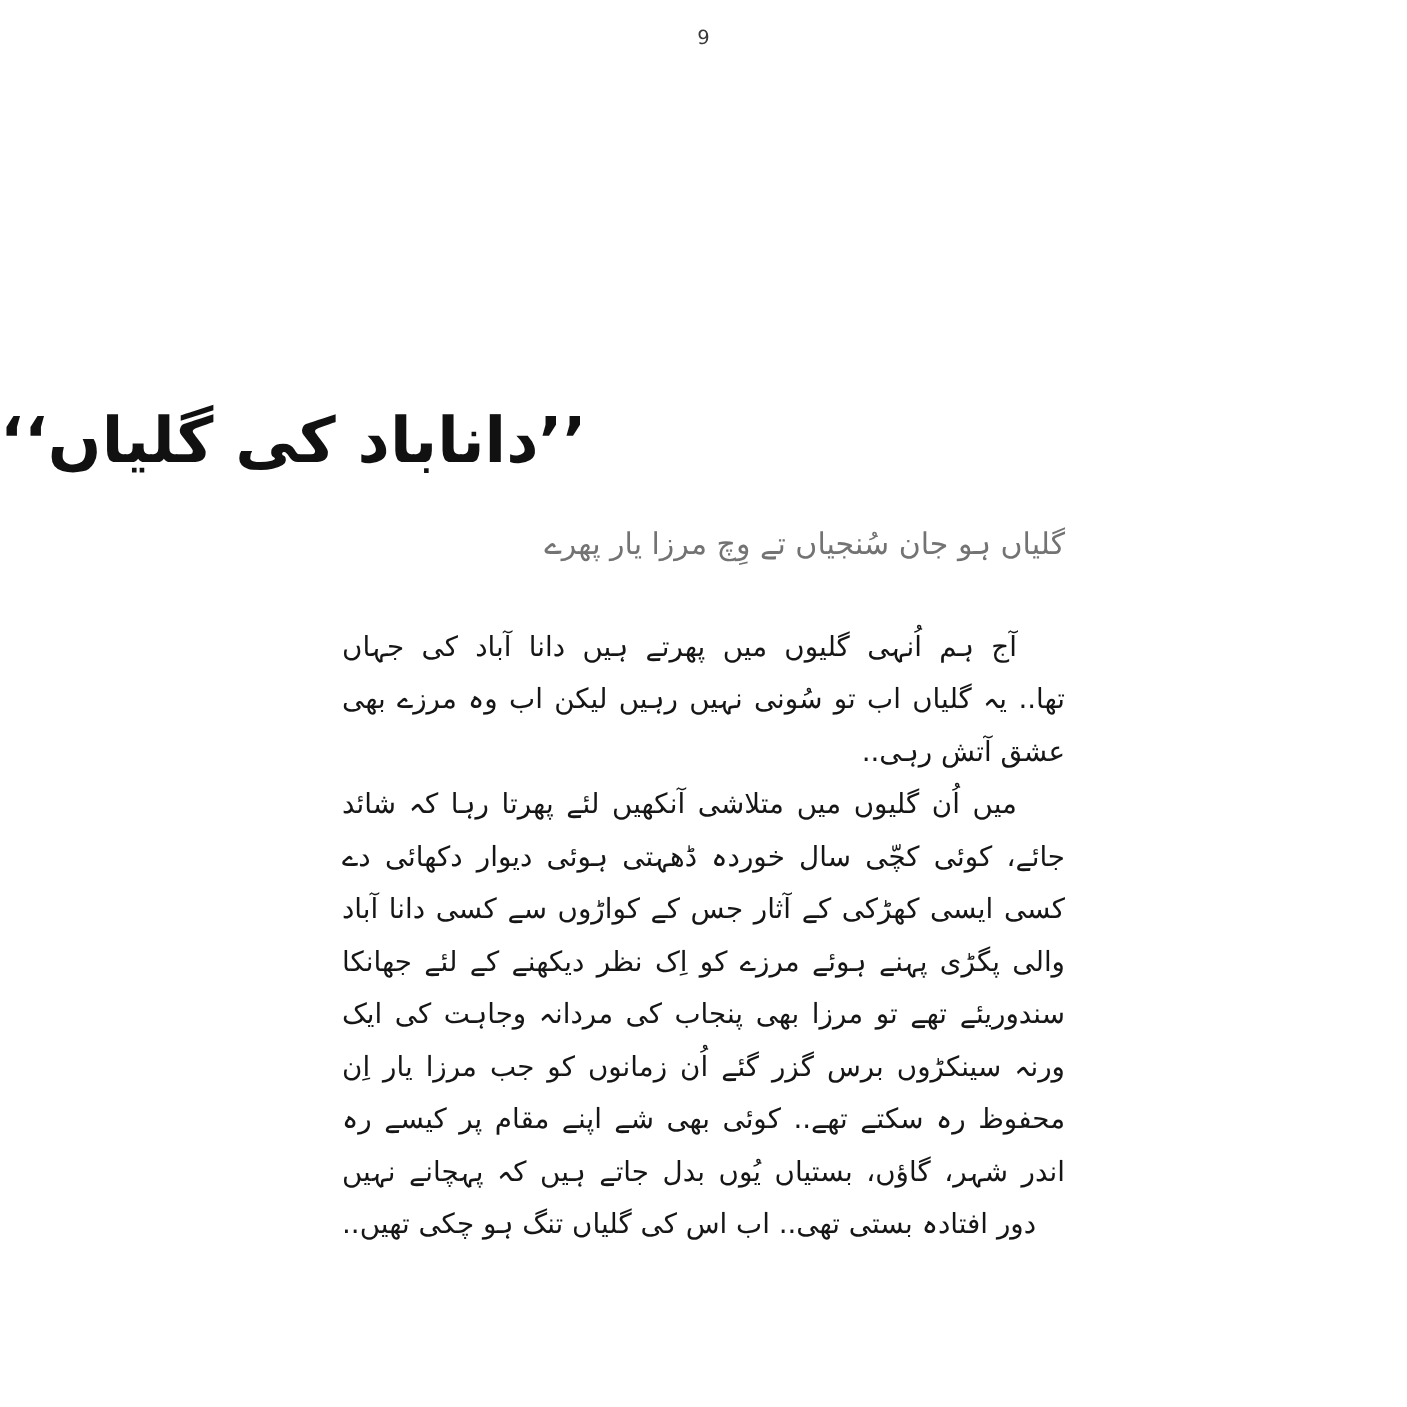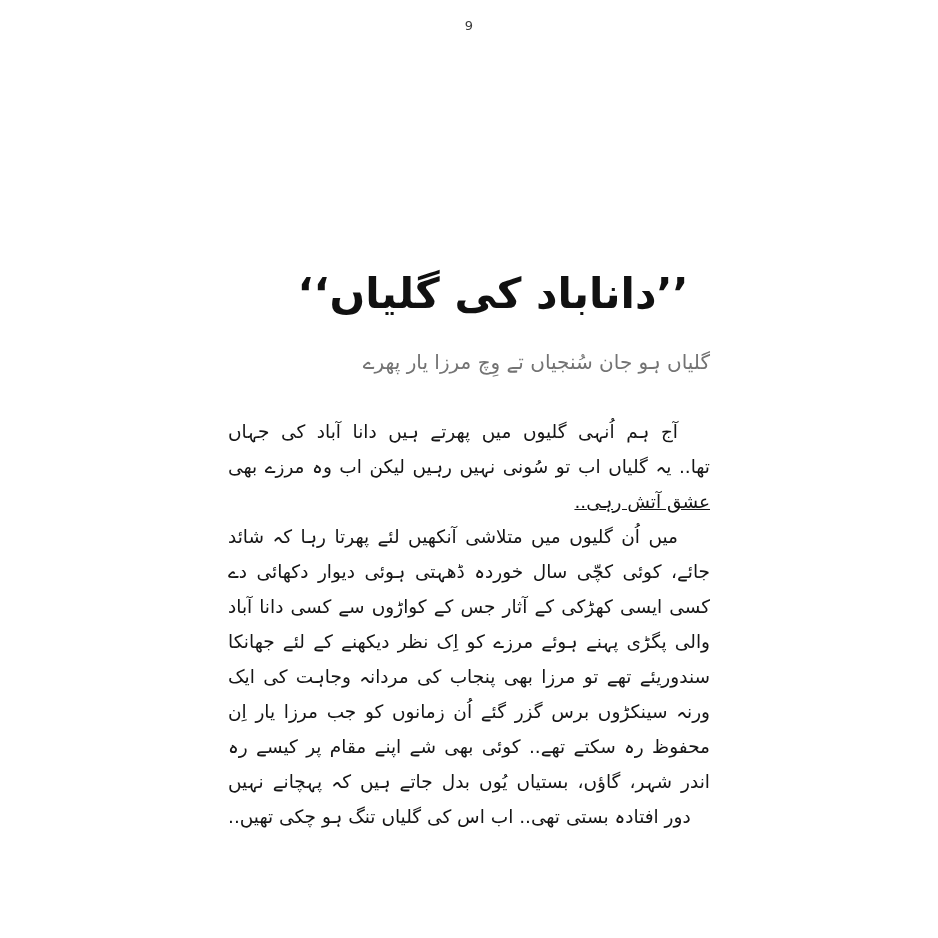--- a/index.html
+++ b/index.html
@@ -25,27 +25,26 @@
     font-size: 13px;
     color: #3a3a3a;
     direction: ltr;
     font-family: "DejaVu Sans", sans-serif;
   }
   .chapter-title {
     position: absolute;
     top: 232px;
     left: 0;
     right: 0;
-    text-align: center;
+    text-align: left;
     font-size: 42px;
     font-weight: bold;
     direction: rtl;
     line-height: 1.6;
     color: #111111;
-    padding-left: 48px;
   }
   .couplet {
     position: absolute;
     top: 350px;
     right: 228px;
     font-size: 20px;
     direction: rtl;
     color: #737373;
   }
   .body-text {
@@ -64,21 +63,20 @@
     white-space: normal;
     overflow: hidden;
     height: 35px;
   }
   .text-line.para-first {
     padding-right: 32px;
   }
   .text-line.para-end-right {
     text-align: right;
     text-align-last: right;
-    text-decoration: underline;
   }
   .text-line.para-end-left {
     text-align: right;
     text-align-last: left;
   }
 </style>
 </head>
 <body>
 
 <div class="book-page">

